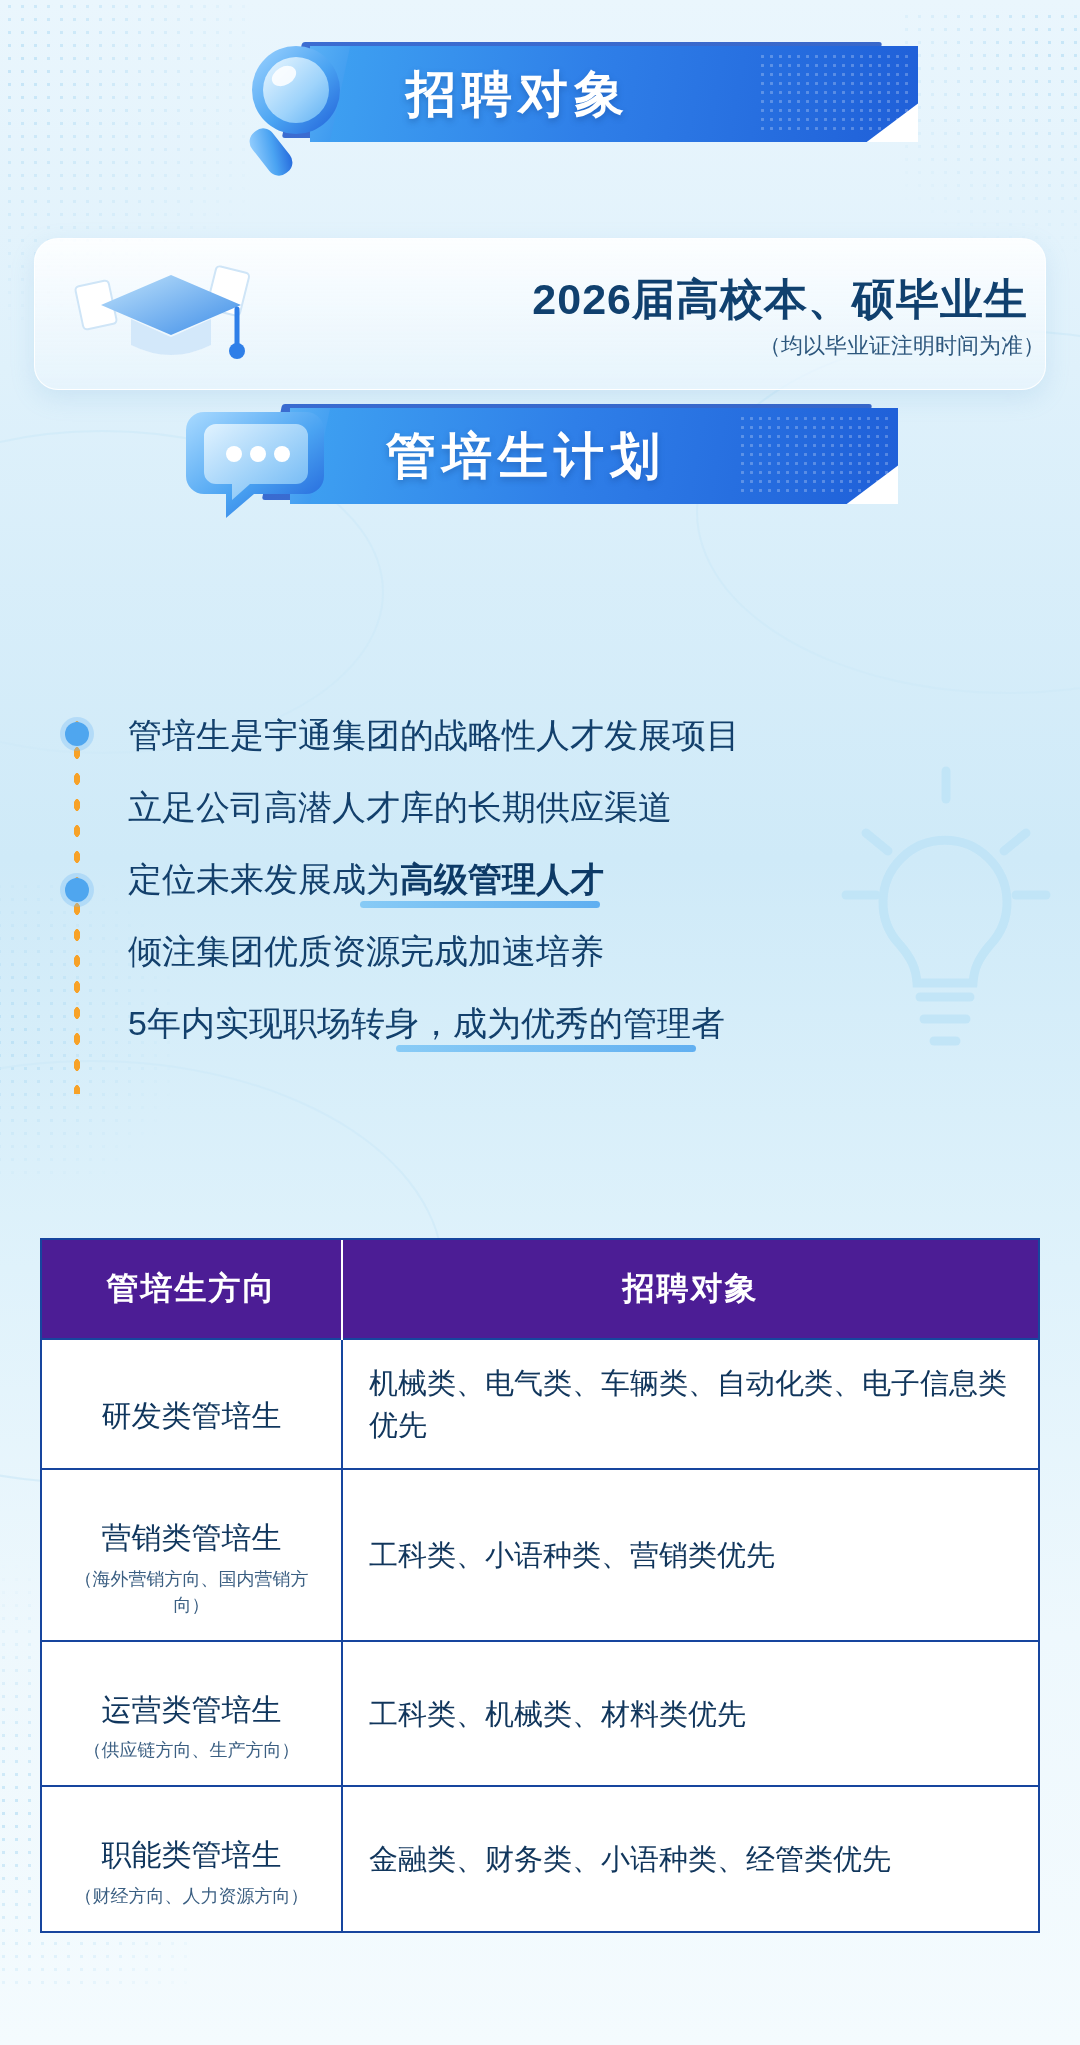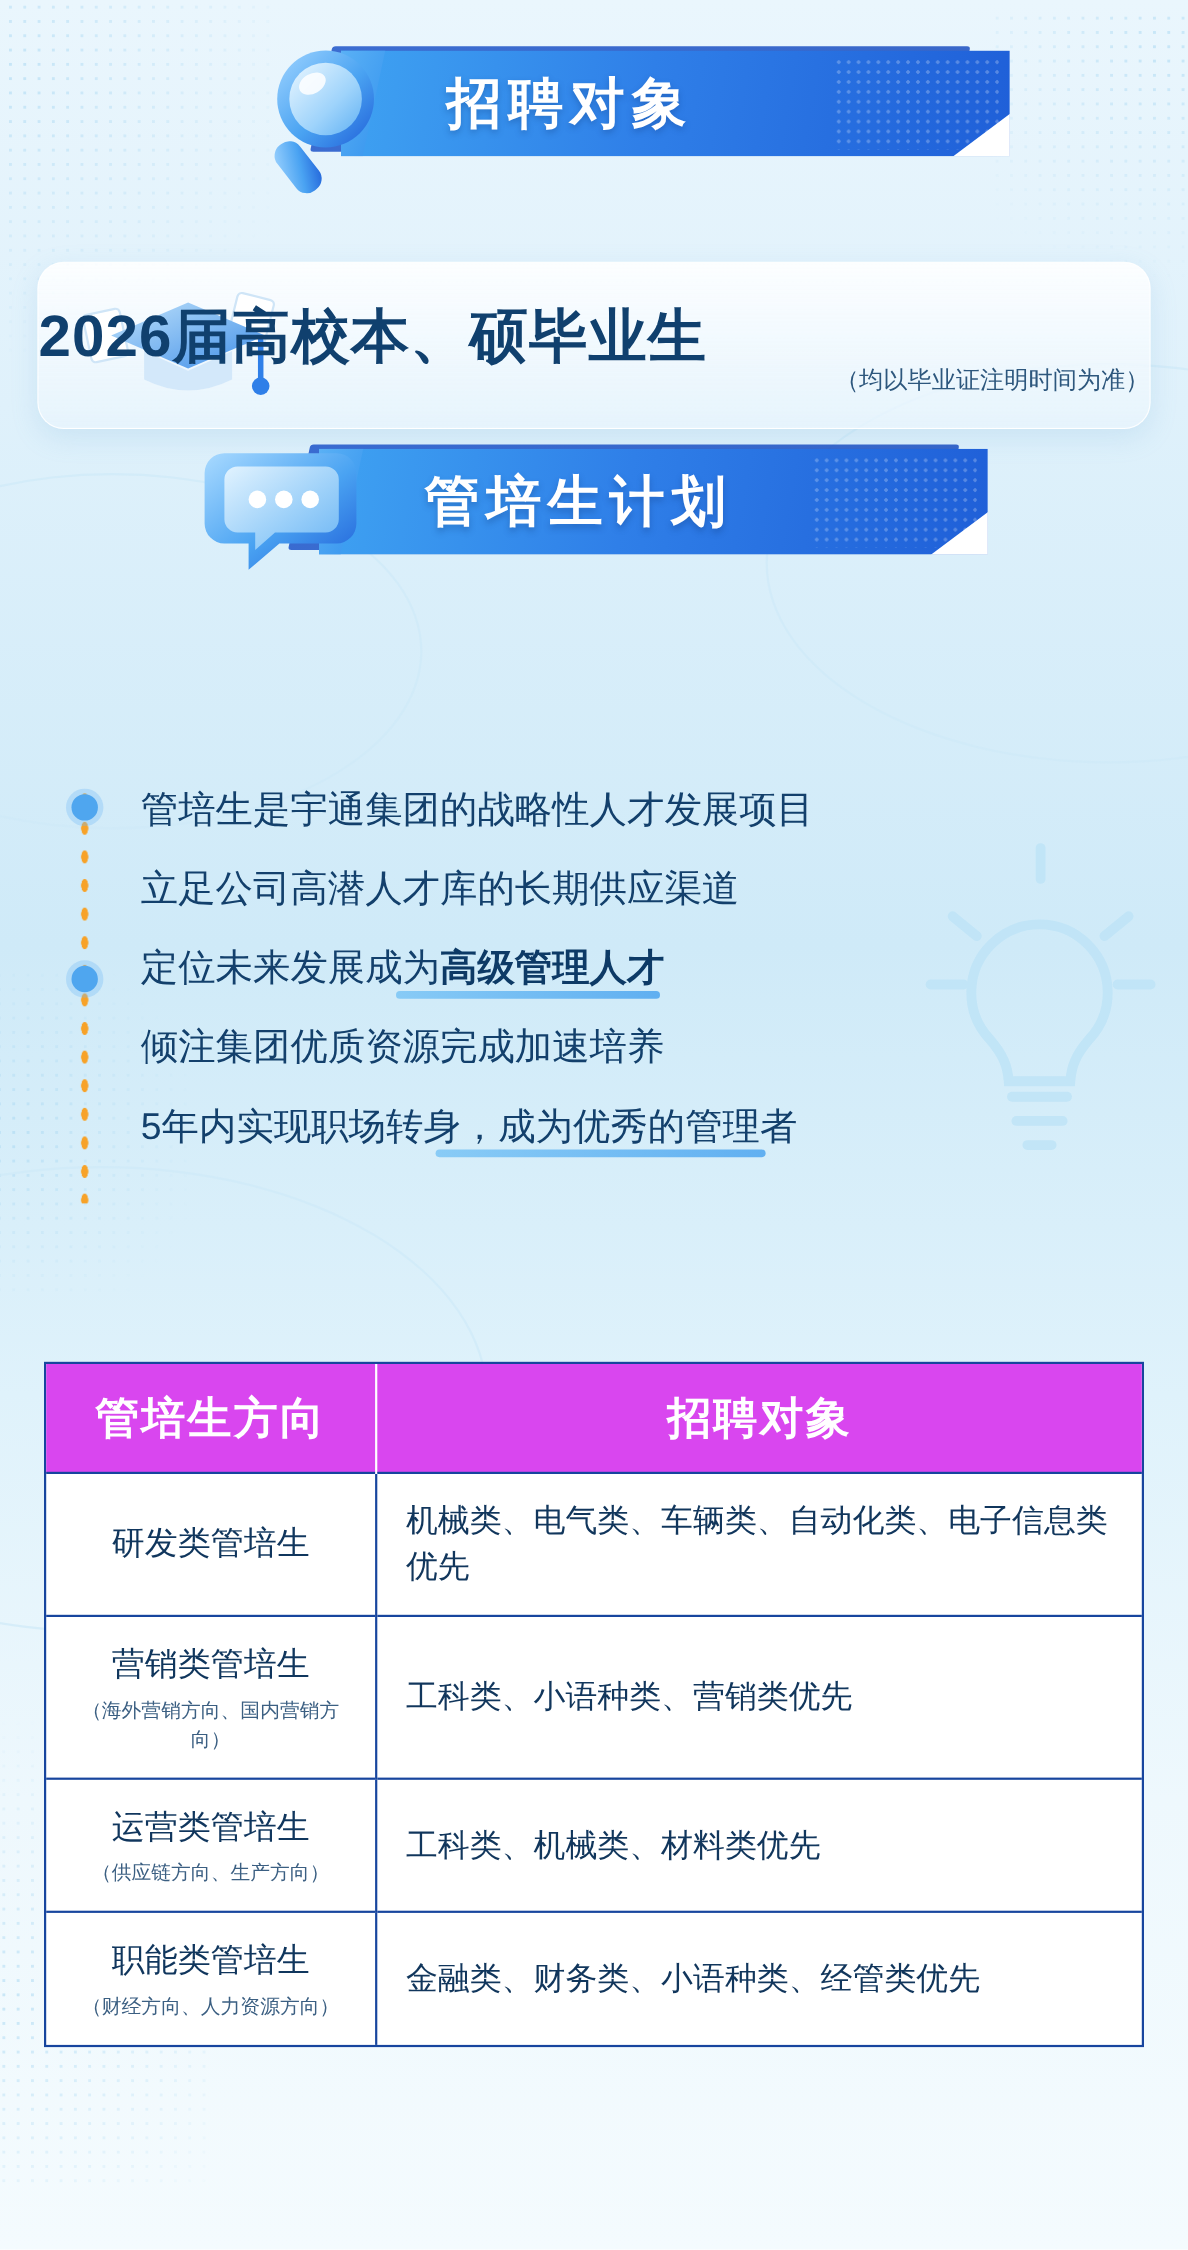--- a/index.html
+++ b/index.html
@@ -115,22 +115,22 @@
     left: 34px; top: 238px;
     width: 1010px; height: 150px;
     border-radius: 24px;
     background: linear-gradient(180deg, rgba(255,255,255,.88), rgba(233,245,253,.72));
     box-shadow: 0 8px 24px rgba(110,170,215,.18);
     border: 1px solid rgba(255,255,255,.9);
   }
   .grad-title {
     position: absolute;
     left: 0; right: 17px; top: 32px;
-    text-align: left;
-    font-size: 53px;
+    text-align: right;
+    font-size: 43px;
     font-weight: 700;
     color: #10406e;
     letter-spacing: 1px;
   }
   .grad-sub {
     position: absolute;
     left: 0; right: 0; top: 92px;
     text-align: right;
     font-size: 22px;
     color: #2d577d;
@@ -190,42 +190,42 @@
     border: 2px solid #17459e;
     background: #ffffff;
     box-sizing: border-box;
   }
   table.major {
     width: 100%;
     border-collapse: collapse;
     table-layout: fixed;
   }
   table.major th {
-    background: #d946ef;
+    background: #4c1d95;
     color: #ffffff;
-    font-size: 40px;
+    font-size: 32px;
     font-weight: 700;
     letter-spacing: 2px;
     height: 96px;
     border-right: 2px solid #ffffff;
   }
   table.major th:last-child { border-right: none; }
   table.major td {
     border-top: 2px solid #17459e;
     border-right: 2px solid #17459e;
     padding: 22px 26px;
     vertical-align: middle;
     font-size: 29px;
     color: #11365c;
     line-height: 1.45;
   }
   table.major td:last-child { border-right: none; }
   col.c1 { width: 300px; }
   .dir-cell { text-align: center; }
-  .dir-name { font-size: 30px; color: #10365d; }
+  .dir-name { font-size: 30px; color: #10365d; margin-top: 24px; }
   .dir-sub { font-size: 18px; color: #3b5f82; margin-top: 6px; }
 </style>
 </head>
 <body>
 
 <div class="dotfield dot-tl"></div>
 <div class="dotfield dot-tr"></div>
 <div class="dotfield dot-ml"></div>
 <div class="dotfield dot-bl"></div>
 <div class="wave" style="left:-180px; top:430px; width:560px; height:320px;"></div>

